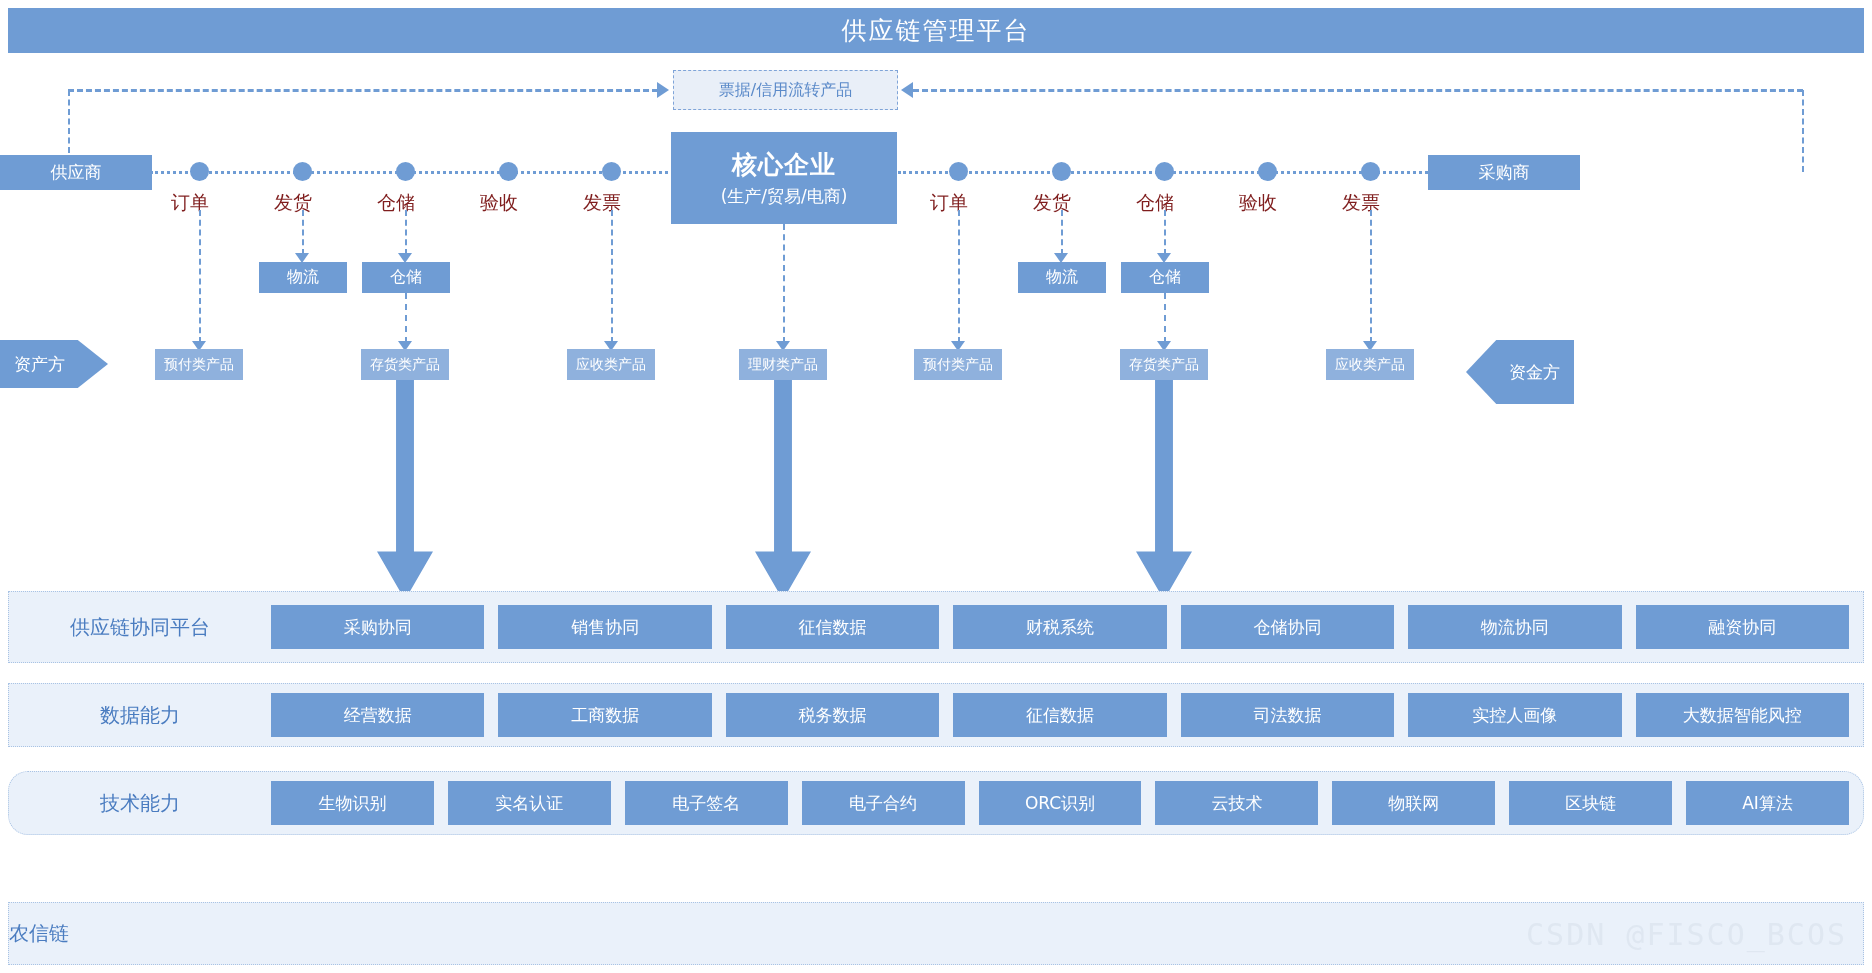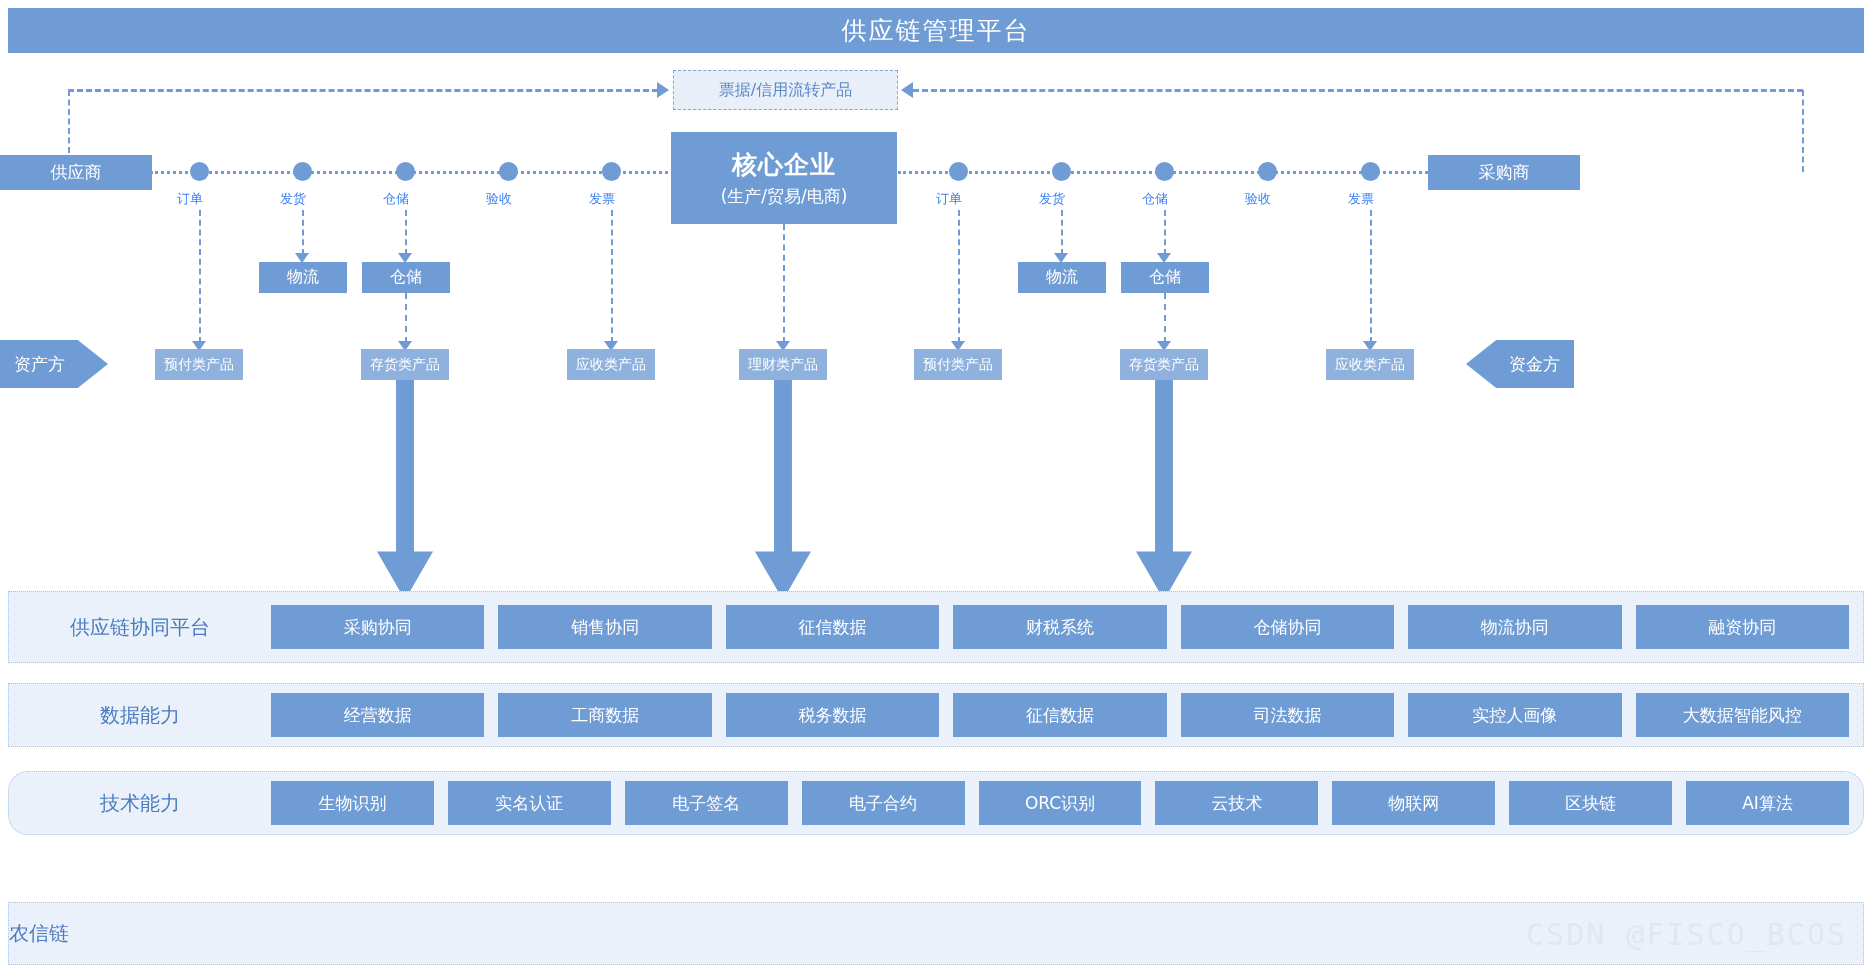--- a/index.html
+++ b/index.html
@@ -55,21 +55,21 @@
     clip-path:polygon(28% 0, 100% 0, 100% 100%, 28% 100%, 0 50%);
   }
 
   
   .hline{border-top:3px dotted #6f9cd4;height:0;}
   .vdash{border-left:2px dashed #6f9cd4;width:0;}
   .hdash{border-top:3px dashed #6f9cd4;height:0;}
   .node{
     width:19px;height:19px;border-radius:50%;background:#6f9cd4;
   }
-  .tick-label{font-size:13px;color:#3b82f6;text-align:center;white-space:nowrap;}
+  .tick-label{font-size:19px;color:#7f1d1d;text-align:center;white-space:nowrap;}
 
   .arrowdown{
     width:0;height:0;border-left:7px solid transparent;border-right:7px solid transparent;
     border-top:10px solid #6f9cd4;
   }
   .arrowright{
     width:0;height:0;border-top:8px solid transparent;border-bottom:8px solid transparent;
     border-left:12px solid #6f9cd4;
   }
   .arrowleft{
@@ -185,21 +185,21 @@
   <div class="abs vdash" style="left:1370px;top:210px;height:133px;"></div>
   <div class="abs arrowdown" style="left:1363px;top:341px;"></div>
 
   <div class="abs solidbox" style="left:1018px;top:262px;width:88px;height:31px;font-size:16px;">物流</div>
   <div class="abs solidbox" style="left:1121px;top:262px;width:88px;height:31px;font-size:16px;">仓储</div>
 
   <div class="abs vdash" style="left:783px;top:224px;height:119px;"></div>
   <div class="abs arrowdown" style="left:776px;top:341px;"></div>
 
   <div class="abs penta-r" style="left:0px;top:340px;width:108px;height:48px;">资产方</div>
-  <div class="abs penta-l" style="left:1466px;top:340px;width:108px;height:48px;">资金方</div>
+  <div class="abs penta-l" style="left:1466px;top:340px;width:108px;height:64px;">资金方</div>
 
   <div class="abs lightbox" style="left:155px;top:349px;width:88px;height:31px;font-size:14px;">预付类产品</div>
   <div class="abs lightbox" style="left:361px;top:349px;width:88px;height:31px;font-size:14px;">存货类产品</div>
   <div class="abs lightbox" style="left:567px;top:349px;width:88px;height:31px;font-size:14px;">应收类产品</div>
   <div class="abs lightbox" style="left:739px;top:349px;width:88px;height:31px;font-size:14px;">理财类产品</div>
   <div class="abs lightbox" style="left:914px;top:349px;width:88px;height:31px;font-size:14px;">预付类产品</div>
   <div class="abs lightbox" style="left:1120px;top:349px;width:88px;height:31px;font-size:14px;">存货类产品</div>
   <div class="abs lightbox" style="left:1326px;top:349px;width:88px;height:31px;font-size:14px;">应收类产品</div>
 
   <div class="abs fatarrow" style="left:377px;top:380px;height:220px;"></div>

